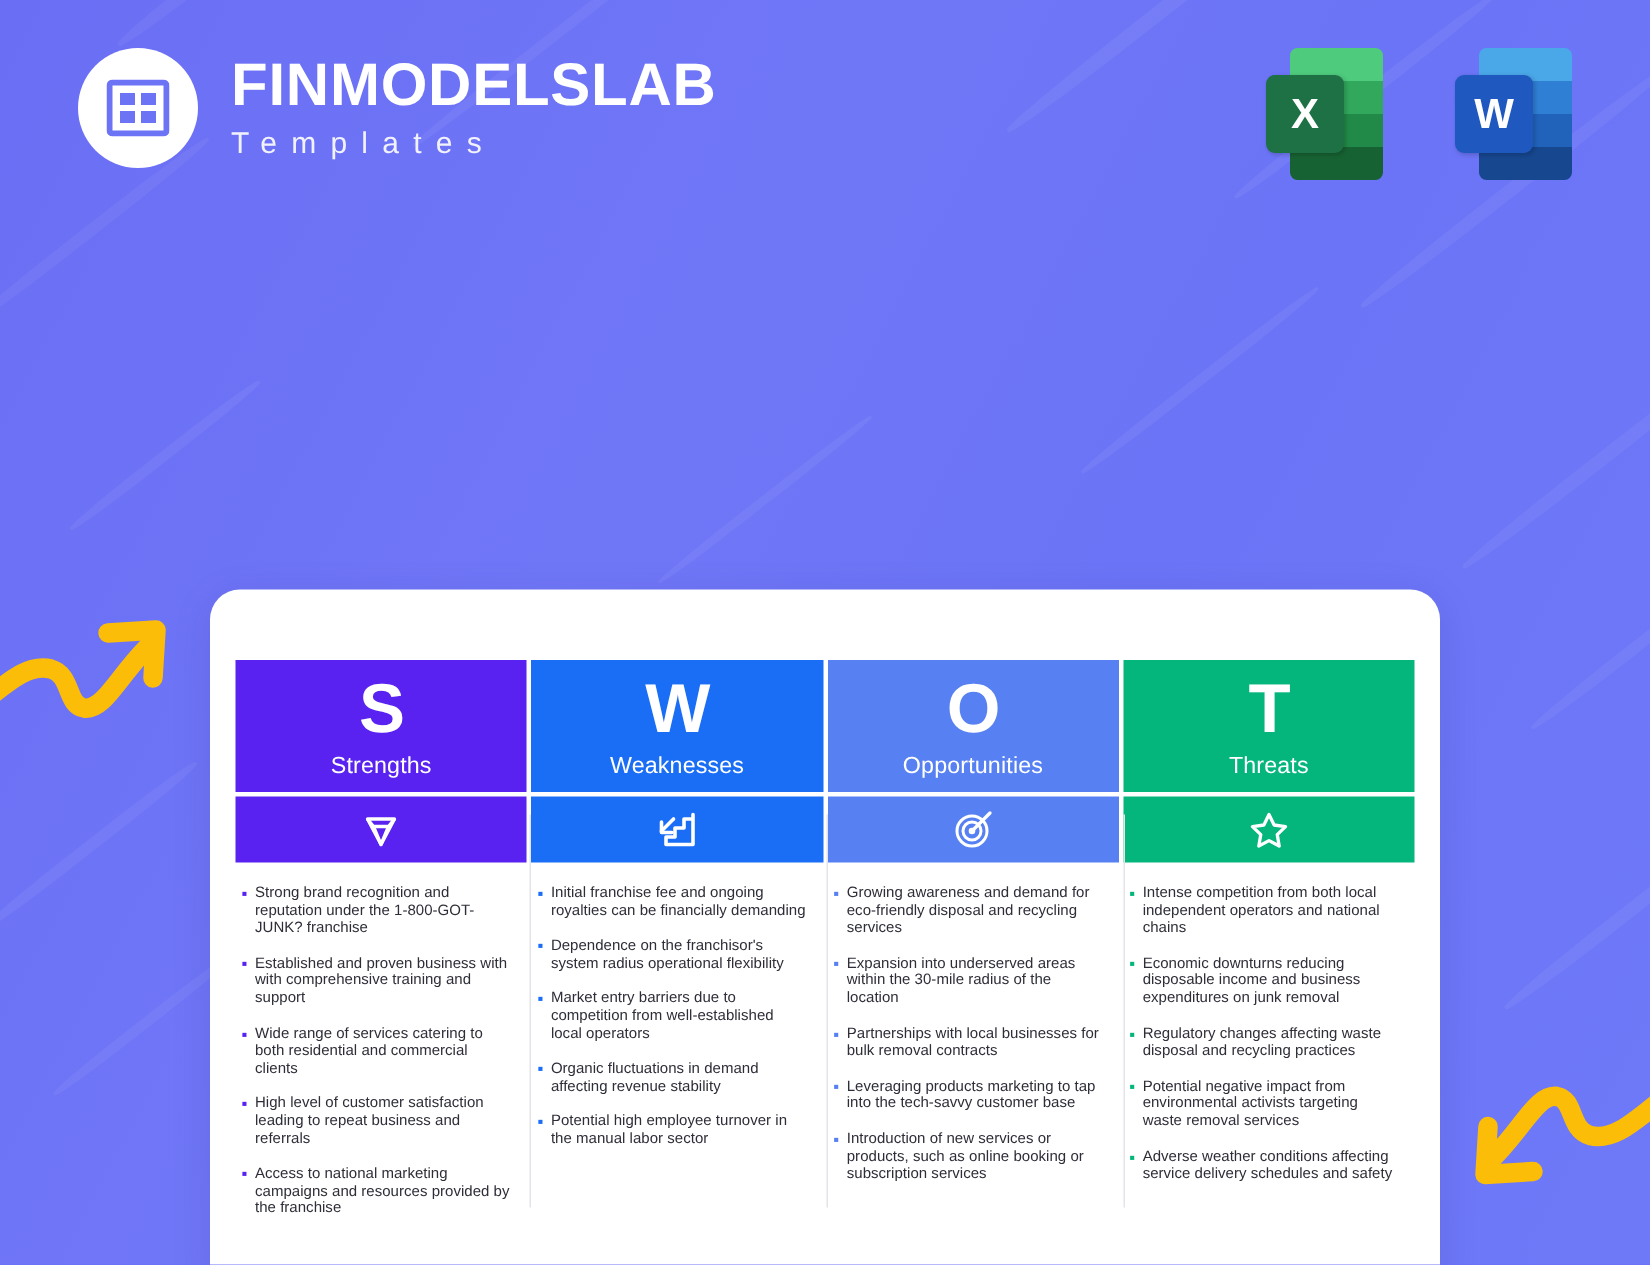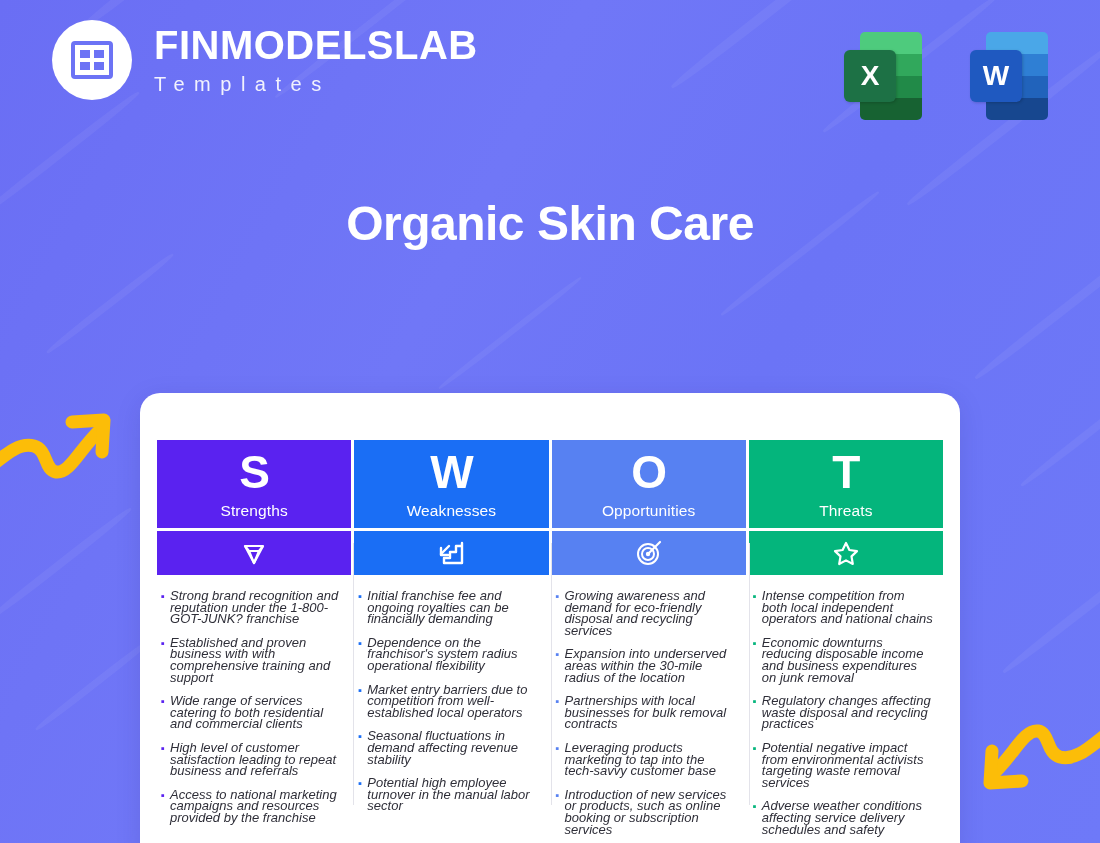--- a/index.html
+++ b/index.html
@@ -20,21 +20,21 @@
     transform:rotate(-38deg);
   }
   .bg-tint{
     position:absolute; inset:0;
     background:linear-gradient(118deg,#6a6ef4 0%,#7077f7 38%,#6b74f6 62%,#6e79f8 100%);
   }
 
   
   .header{ position:absolute; top:0; left:0; right:0; height:150px; }
 
-  .logo-wrap{ position:absolute; left:52px; top:20px; display:flex; align-items:center;justify-content:flex-end; }
+  .logo-wrap{ position:absolute; left:52px; top:32px; display:flex; align-items:center;justify-content:flex-end; }
   .logo-circle{
     width:80px; height:80px; border-radius:50%;
     background:#fff; display:flex; align-items:center; justify-content:center;
     flex:0 0 auto;
   }
   .logo-mark{ width:42px; height:38px; }
   .logo-text{ margin-left:22px; }
   .logo-title{
     font-size:40px; font-weight:bold; color:#fff; letter-spacing:.5px;
     line-height:1; position:relative; white-space:nowrap;
@@ -97,21 +97,21 @@
     display:flex; align-items:center; justify-content:center;
   }
 
   .col-body{ padding:15px 10px 0 2px; }
   .bullet-row{ display:flex; margin-bottom:12px; }
   .bullet-dot{
     flex:0 0 auto; width:11px; font-size:11px; line-height:13px;
     text-align:left; padding-left:2px;
   }
   .bullet-text{
-    font-size:13px; line-height:11.6px; color:#2e2e38; letter-spacing:.02px;font-style:italic;
+    font-size:10px; line-height:11.6px; color:#2e2e38; letter-spacing:.02px;
   }
   .col-divider{
     position:absolute; top:150px; width:1px; height:262px; background:#e3e3ea;
   }
 </style>
 </head>
 <body>
 
 <div class="bg-tint"></div>
 <div class="bg-texture">
@@ -165,21 +165,20 @@
         <div class="oi-band" style="background:#2f7fd4"></div>
         <div class="oi-band" style="background:#2163bb"></div>
         <div class="oi-band" style="background:#17478f"></div>
       </div>
       <div class="oi-badge" style="background:#1f59c0">W</div>
     </div>
   </div>
 </div>
 
 <div class="titles">
-  <div class="title-main">Organic Skin Care</div>
 </div>
 
 <svg class="arrow arrow-left" width="140" height="92" viewBox="0 0 140 92">
   <path d="M2 72 C20 58 34 44 50 48 C64 52 60 72 72 74 C86 76 96 50 118 30" fill="none" stroke="#fcbd08" stroke-width="13" stroke-linecap="round"></path>
   <path d="M88 24 L120 22 L118 54" fill="none" stroke="#fcbd08" stroke-width="13" stroke-linecap="round" stroke-linejoin="round"></path>
 </svg>
 
 <svg class="arrow arrow-right" width="140" height="92" viewBox="0 0 140 92">
   <path d="M138 20 C120 34 106 48 90 44 C76 40 80 20 68 18 C54 16 44 42 22 62" fill="none" stroke="#fcbd08" stroke-width="13" stroke-linecap="round"></path>
   <path d="M52 68 L20 70 L22 38" fill="none" stroke="#fcbd08" stroke-width="13" stroke-linecap="round" stroke-linejoin="round"></path>
@@ -242,21 +241,21 @@
           <div class="bullet-row">
             <div class="bullet-dot" style="color: rgb(26, 110, 245);">▪</div>
             <div class="bullet-text">Dependence on the franchisor's system radius operational flexibility</div>
           </div>
           <div class="bullet-row">
             <div class="bullet-dot" style="color: rgb(26, 110, 245);">▪</div>
             <div class="bullet-text">Market entry barriers due to competition from well-established local operators</div>
           </div>
           <div class="bullet-row">
             <div class="bullet-dot" style="color: rgb(26, 110, 245);">▪</div>
-            <div class="bullet-text">Seasonal fluctuations in demand affecting revenue stability</div>
+            <div class="bullet-text">Organic fluctuations in demand affecting revenue stability</div>
           </div>
           <div class="bullet-row">
             <div class="bullet-dot" style="color: rgb(26, 110, 245);">▪</div>
             <div class="bullet-text">Potential high employee turnover in the manual labor sector</div>
           </div>
         </div>
       </div>
       <div class="swot-col">
         <div class="col-head" style="background: rgb(87, 129, 242);">
           <div class="col-letter">O</div>

